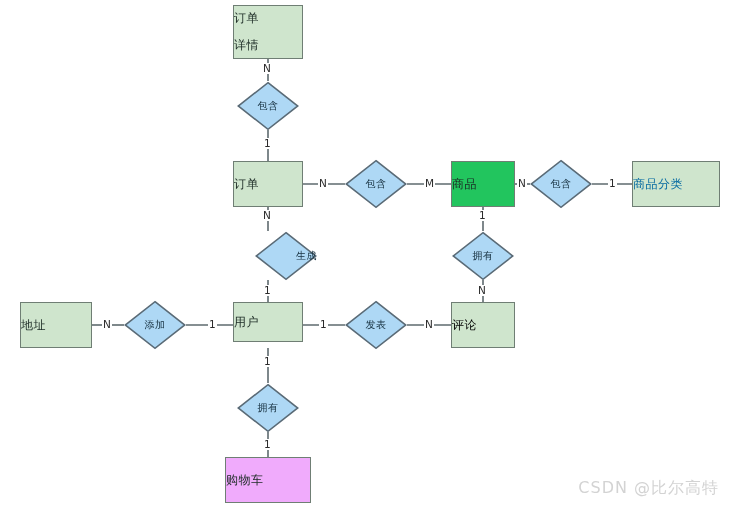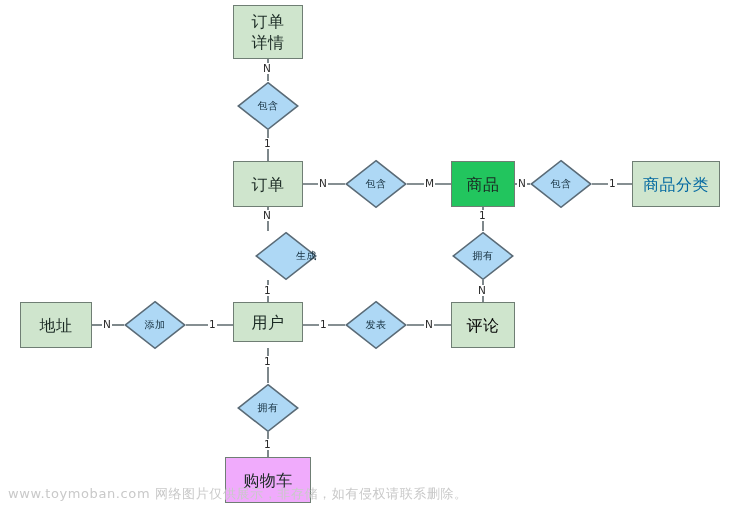--- a/index.html
+++ b/index.html
@@ -21,25 +21,24 @@
     top: 0;
     width: 735px;
     height: 509px;
   }
   .entity {
     position: absolute;
     box-sizing: border-box;
     background: #cfe5cd;
     border: 1.6px solid #6f7e74;
     color: #1b2a24;
-    font-size: 16px;
-    line-height: 21px;
+    font-size: 12px;
+    line-height: 27px;
     display: flex;
     align-items: center;
-    justify-content: center;
     text-align: center;
     letter-spacing: 0.5px;
     z-index: 3;
   }
   .entity .label2 { white-space: pre-line; }
   .rel {
     position: absolute;
     box-sizing: border-box;
     z-index: 3;
     display: flex;
@@ -206,14 +205,14 @@
       <div class="card" style="left: 478px; top: 210px;">1</div>
       <div class="card" style="left: 477px; top: 285px;">N</div>
       <div class="card" style="left: 102px; top: 319px;">N</div>
       <div class="card" style="left: 208px; top: 319px;">1</div>
       <div class="card" style="left: 319px; top: 319px;">1</div>
       <div class="card" style="left: 424px; top: 319px;">N</div>
       <div class="card" style="left: 263px; top: 356px;">1</div>
       <div class="card" style="left: 263px; top: 439px;">1</div>
     </div>
 
-  <div class="wm-left">www.toymoban.com 网络图片仅供展示，非存储，如有侵权请联系删除。</div>
+  <div class="wm-right">CSDN @比尔高特</div>
 </div>
 
 </body></html>

